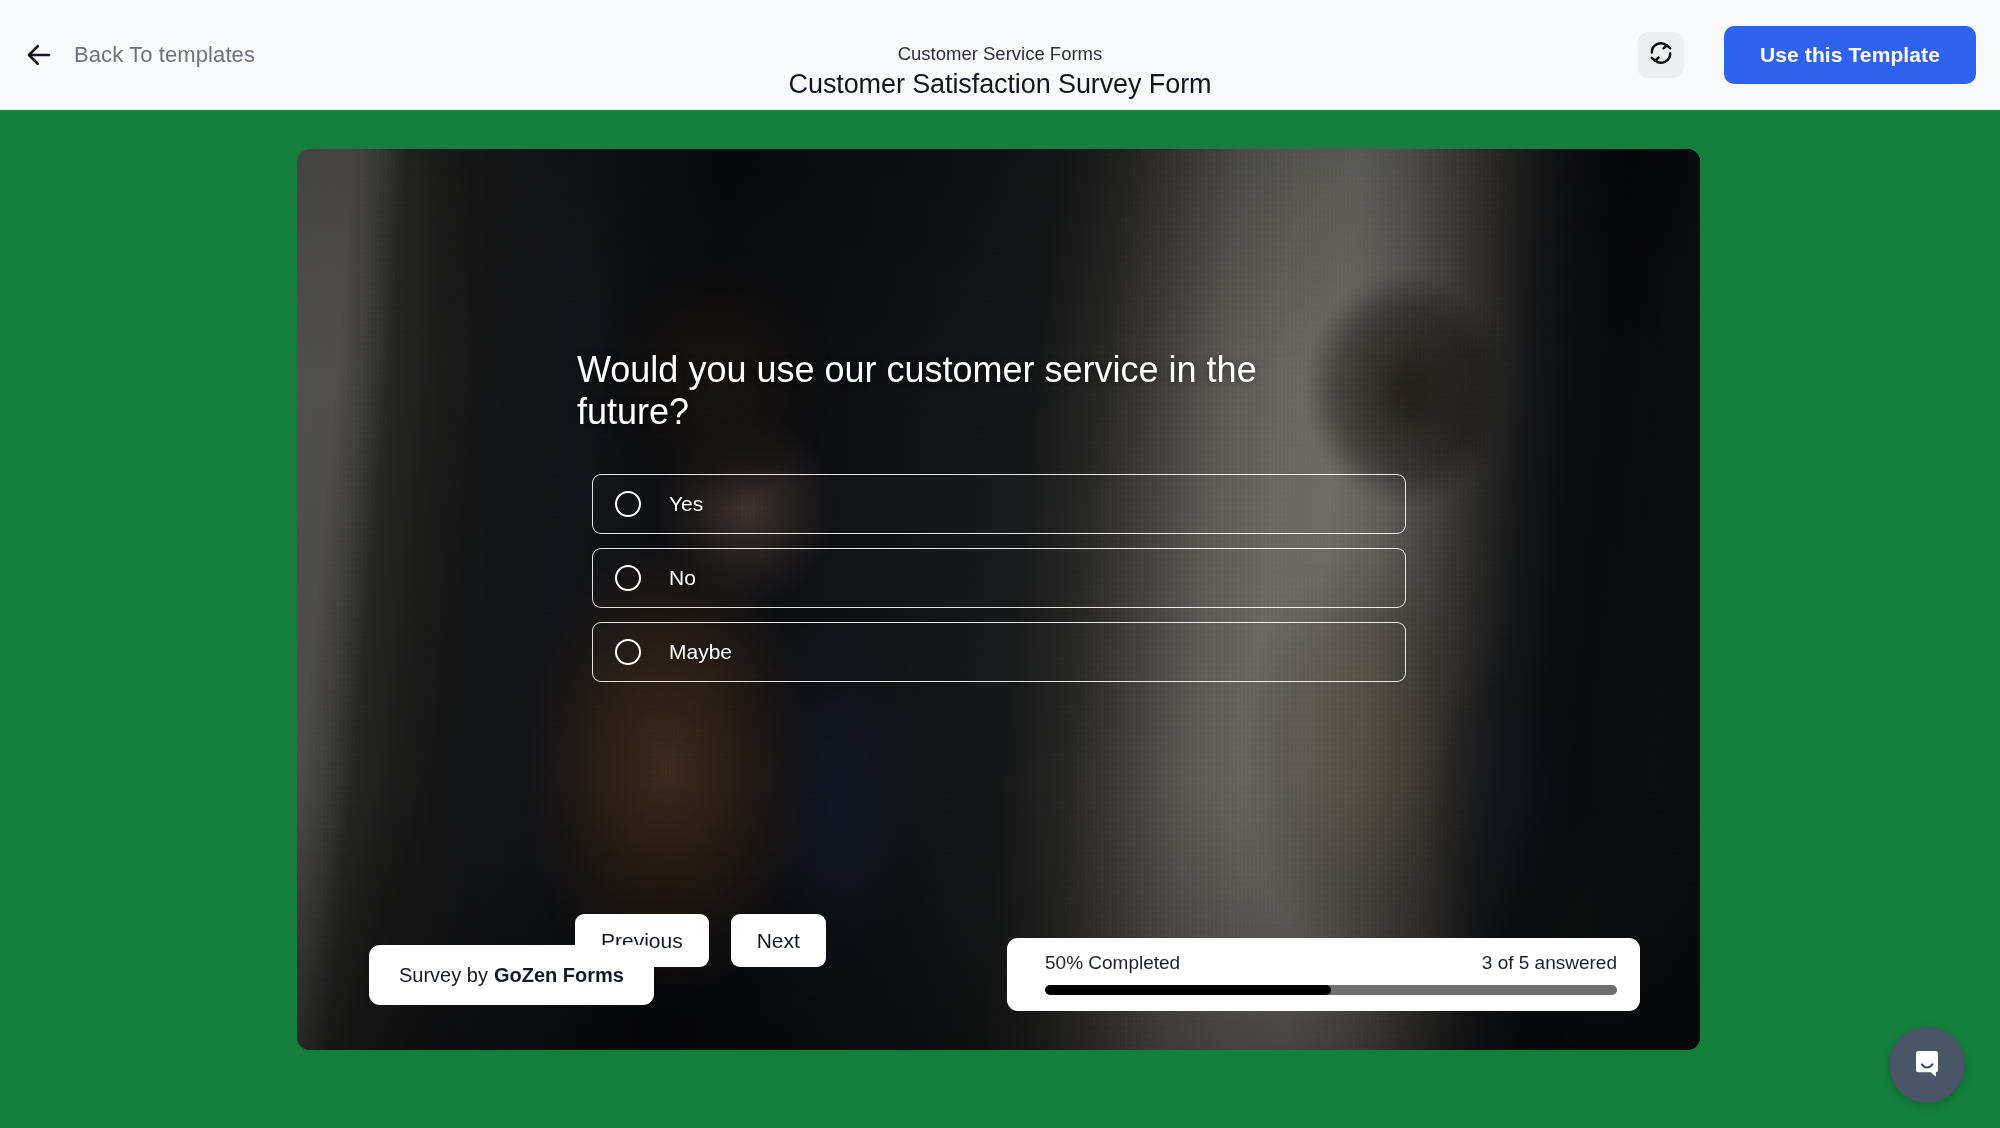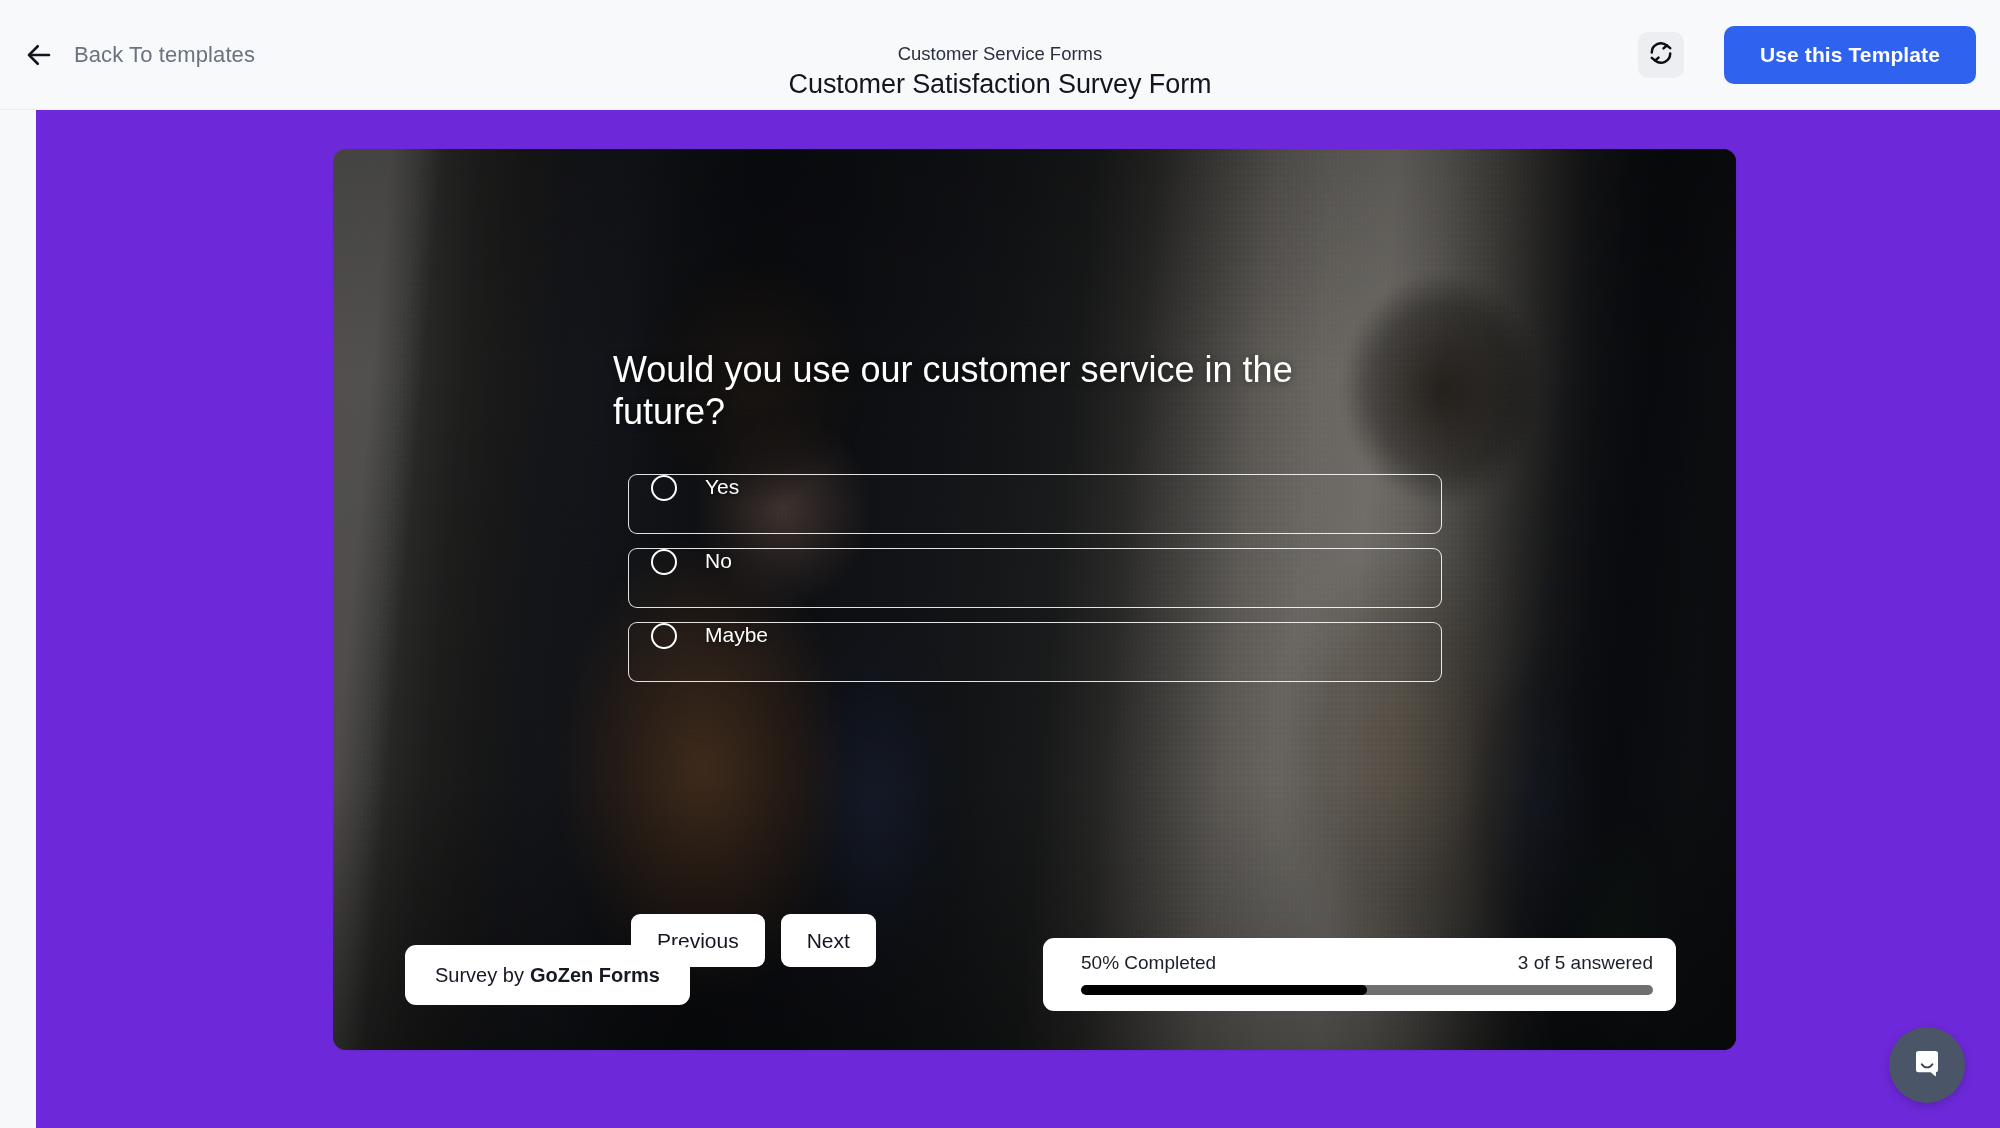--- a/index.html
+++ b/index.html
@@ -118,22 +118,21 @@
     display: flex;
     align-items: center;
     justify-content: center;
     letter-spacing: 0.1px;
   }
 
   
   .canvas {
     position: relative;
     height: calc(1128px - 110px);
-    background: #6d28d9;
-    margin-left: 36px;
+    background: #15803d;
   }
 
   .form-card {
     position: absolute;
     left: 297px;
     top: 39px;
     width: 1403px;
     height: 901px;
     border-radius: 13px;
     overflow: hidden;
@@ -241,20 +240,21 @@
     display: flex;
     flex-direction: column;
     gap: 14px;
   }
 
   .option {
     height: 60px;
     border: 1.6px solid rgba(255,255,255,0.88);
     border-radius: 9px;
     display: flex;
+    align-items: center;
     padding-left: 22px;
     gap: 28px;
     cursor: pointer;
     background: rgba(255,255,255,0.015);
   }
 
   .radio {
     width: 26px;
     height: 26px;
     border-radius: 50%;
@@ -264,24 +264,24 @@
 
   .option-label {
     color: #ffffff;
     font-size: 21px;
     font-weight: 400;
     text-shadow: 0 1px 4px rgba(0,0,0,0.4);
   }
 
   .nav-buttons {
     position: absolute;
-    left: 298px;
+    left: 278px;
     top: 765px;
     display: flex;
-    gap: 16px;
+    gap: 22px;
   }
 
   .nav-btn {
     height: 53px;
     padding: 0 26px;
     border-radius: 9px;
     background: #ffffff;
     color: #12161f;
     font-size: 21px;
     border: none;

